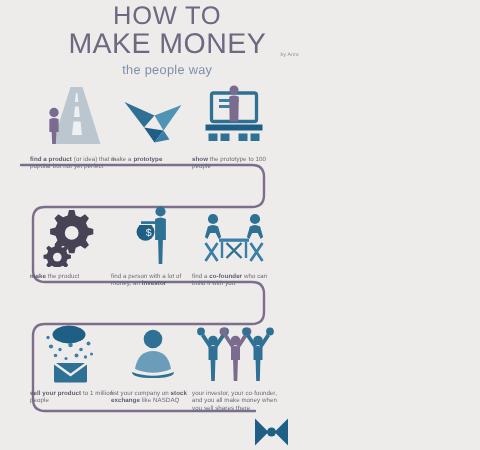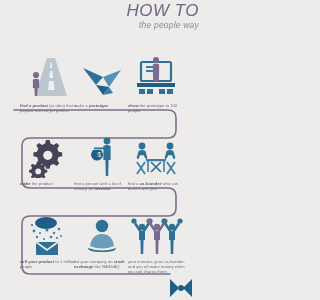--- a/index.html
+++ b/index.html
@@ -5,21 +5,21 @@
   html,body{margin:0;padding:0;}
   body{
     width:199px;height:300px;overflow:hidden;
     background:#edecea;
     font-family:"Liberation Sans",sans-serif;
     color:#6d6a78;
   }
   .page{position:relative;width:199px;height:300px;background:#edecea;}
 
   
-  .header{position:absolute;left:0;top:2px;width:199px;text-align:right;font-style:italic;}
+  .header{position:absolute;left:12px;top:2px;width:199px;text-align:center;}
   .title-l1{
     font-size:17px;line-height:17px;letter-spacing:.5px;
     color:#6f6880;font-weight:400;
   }
   .title-l2-wrap{position:relative;display:block;margin-top:1px;}
   .title-l2{
     font-size:19px;line-height:20px;letter-spacing:.3px;
     color:#6f6880;font-weight:400;
   }
   .byline{
@@ -61,20 +61,24 @@
 
   .bowtie{position:absolute;left:168px;top:277px;}
 </style>
 </head>
 <body>
 
 <div class="page">
 
   <div class="header">
     <div class="title-l1">HOW TO</div>
+    <div class="title-l2-wrap">
+      <span class="title-l2">MAKE MONEY</span>
+      <span class="byline">by Anna Vital</span>
+    </div>
     <div class="subtitle">the people way</div>
   </div>
 
   <svg class="flowpath" viewBox="0 0 199 252">
 
     <path d="M14,62 L168,62 Q176,62 176,70 L176,82 Q176,90 168,90 L30,90 Q22,90 22,98 L22,132 Q22,140 30,140 L168,140 Q176,140 176,148 L176,160 Q176,168 168,168 L30,168 Q22,168 22,176 L22,218 Q22,226 30,226 L170,226" fill="none" stroke="#7d6e8c" stroke-width="1.6" stroke-linecap="round"></path>
   </svg>
 
   <div class="row row1">
 

